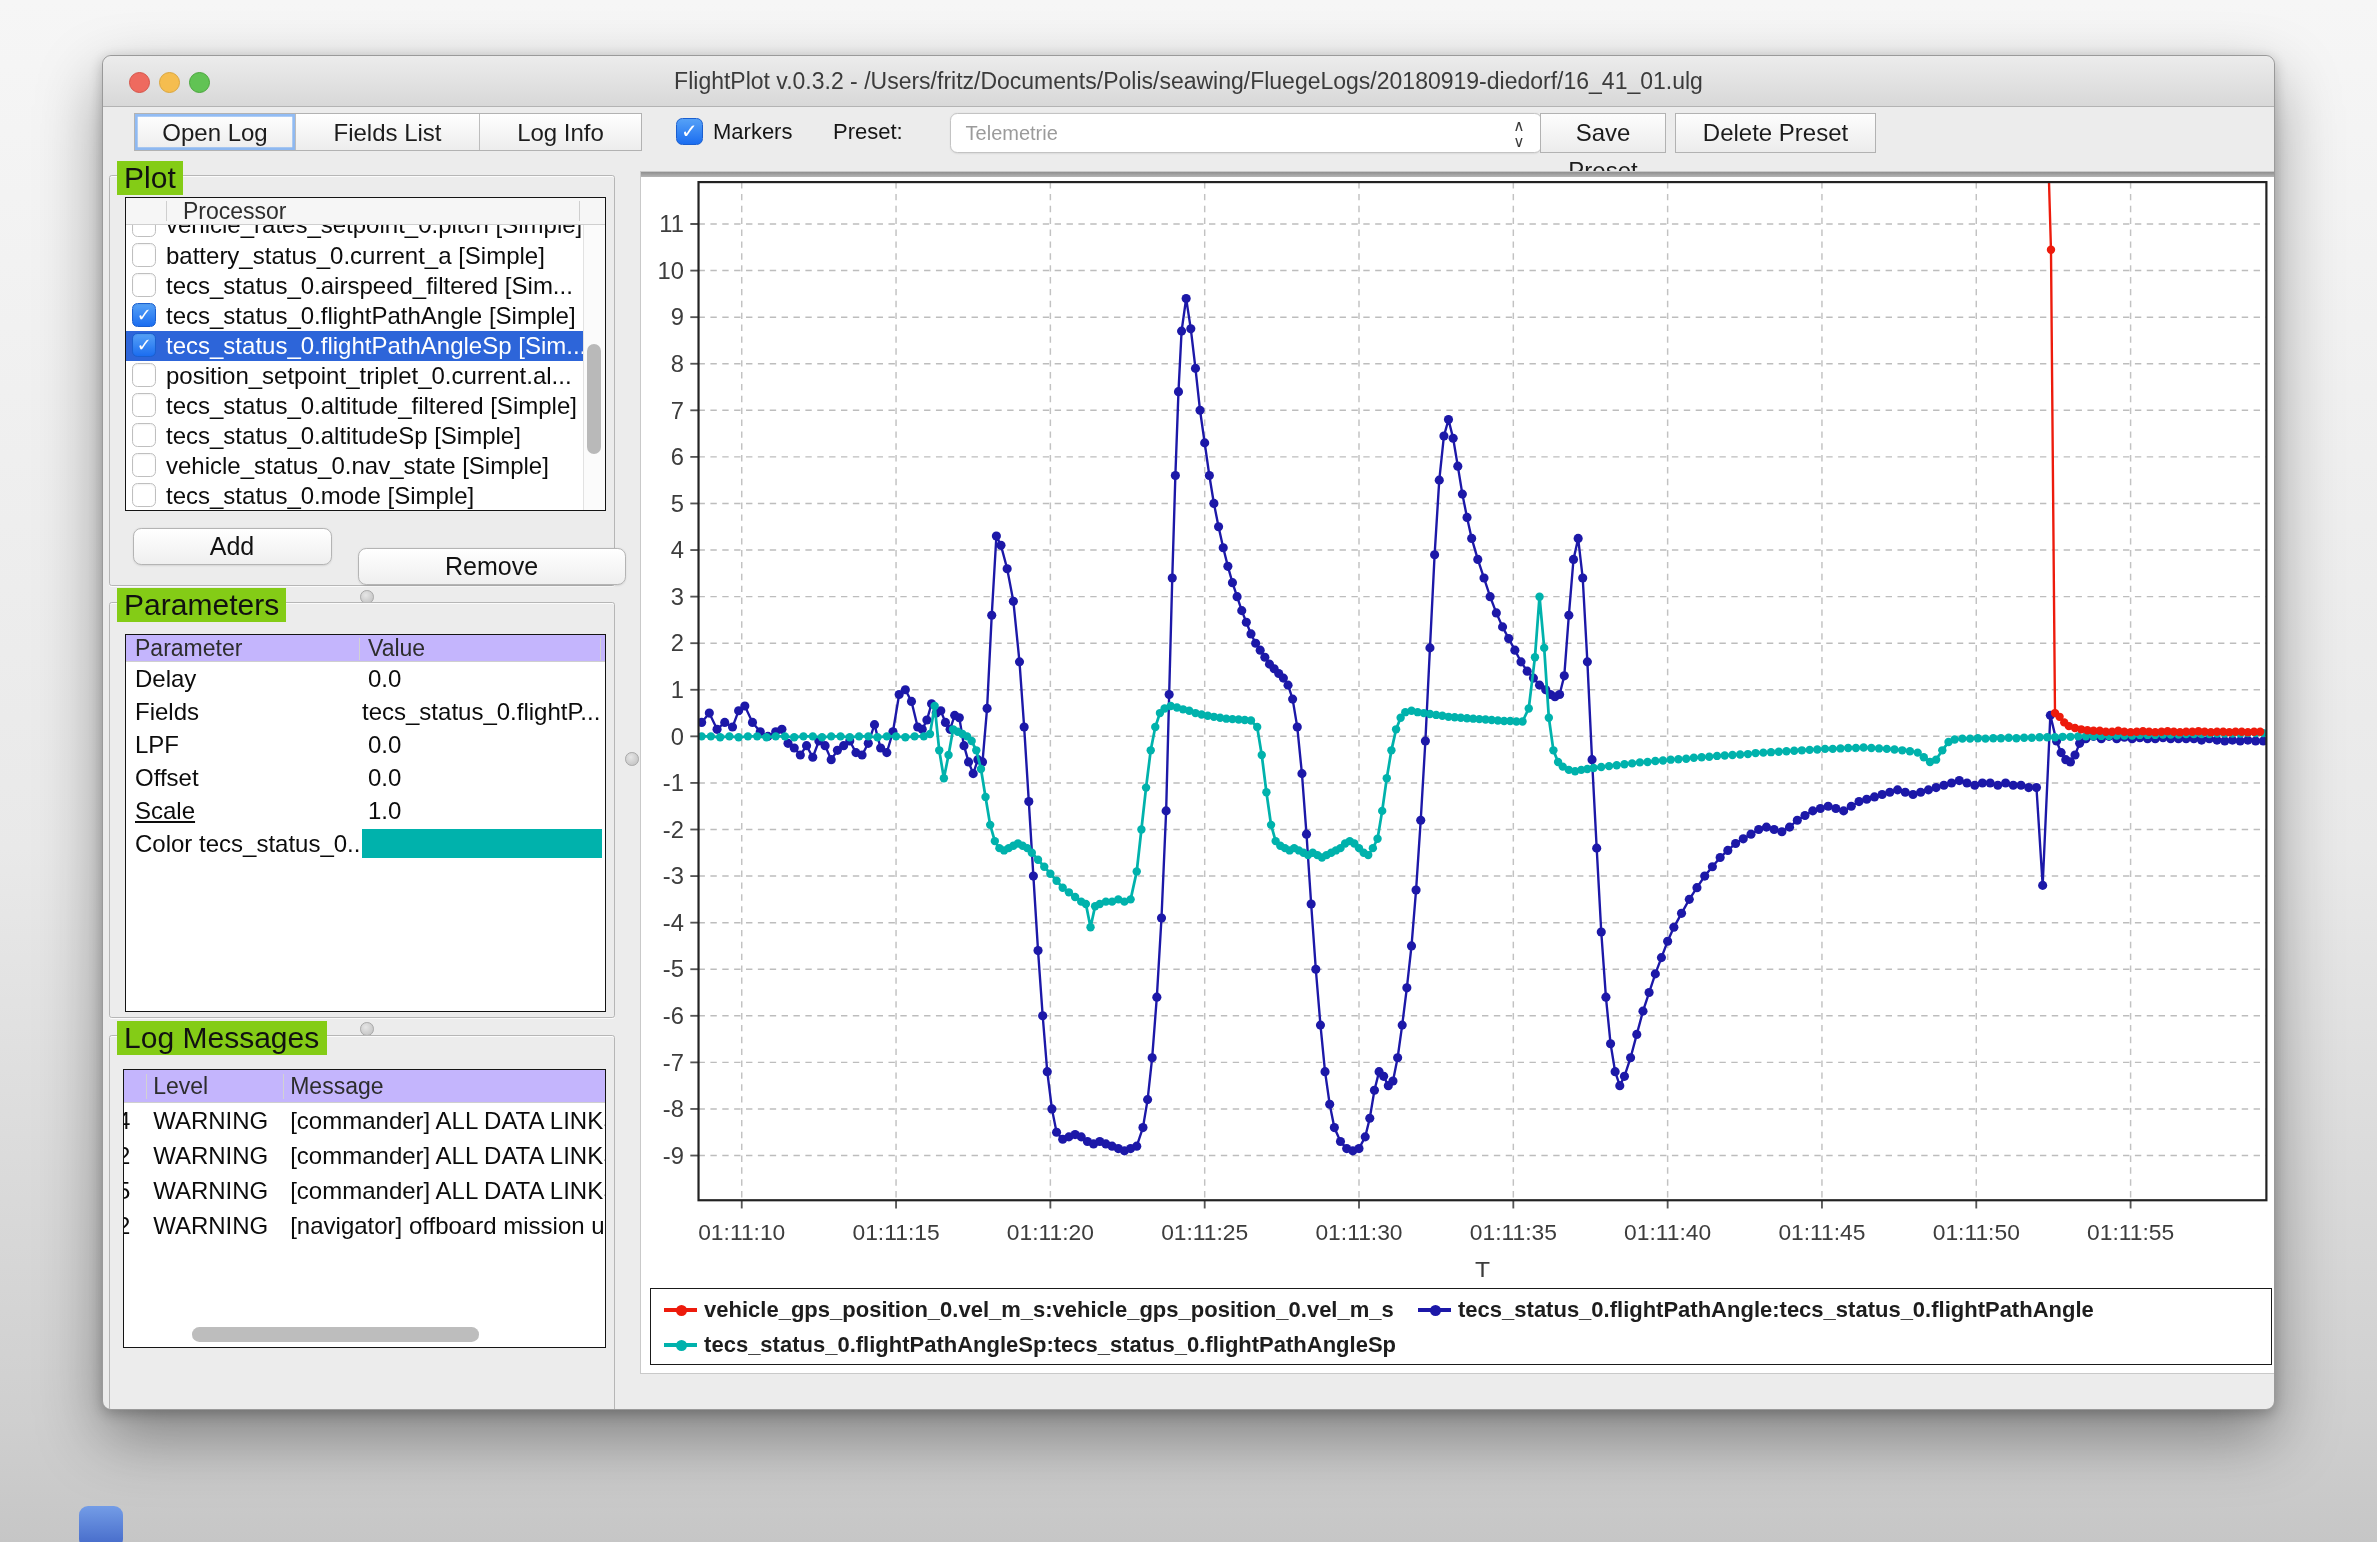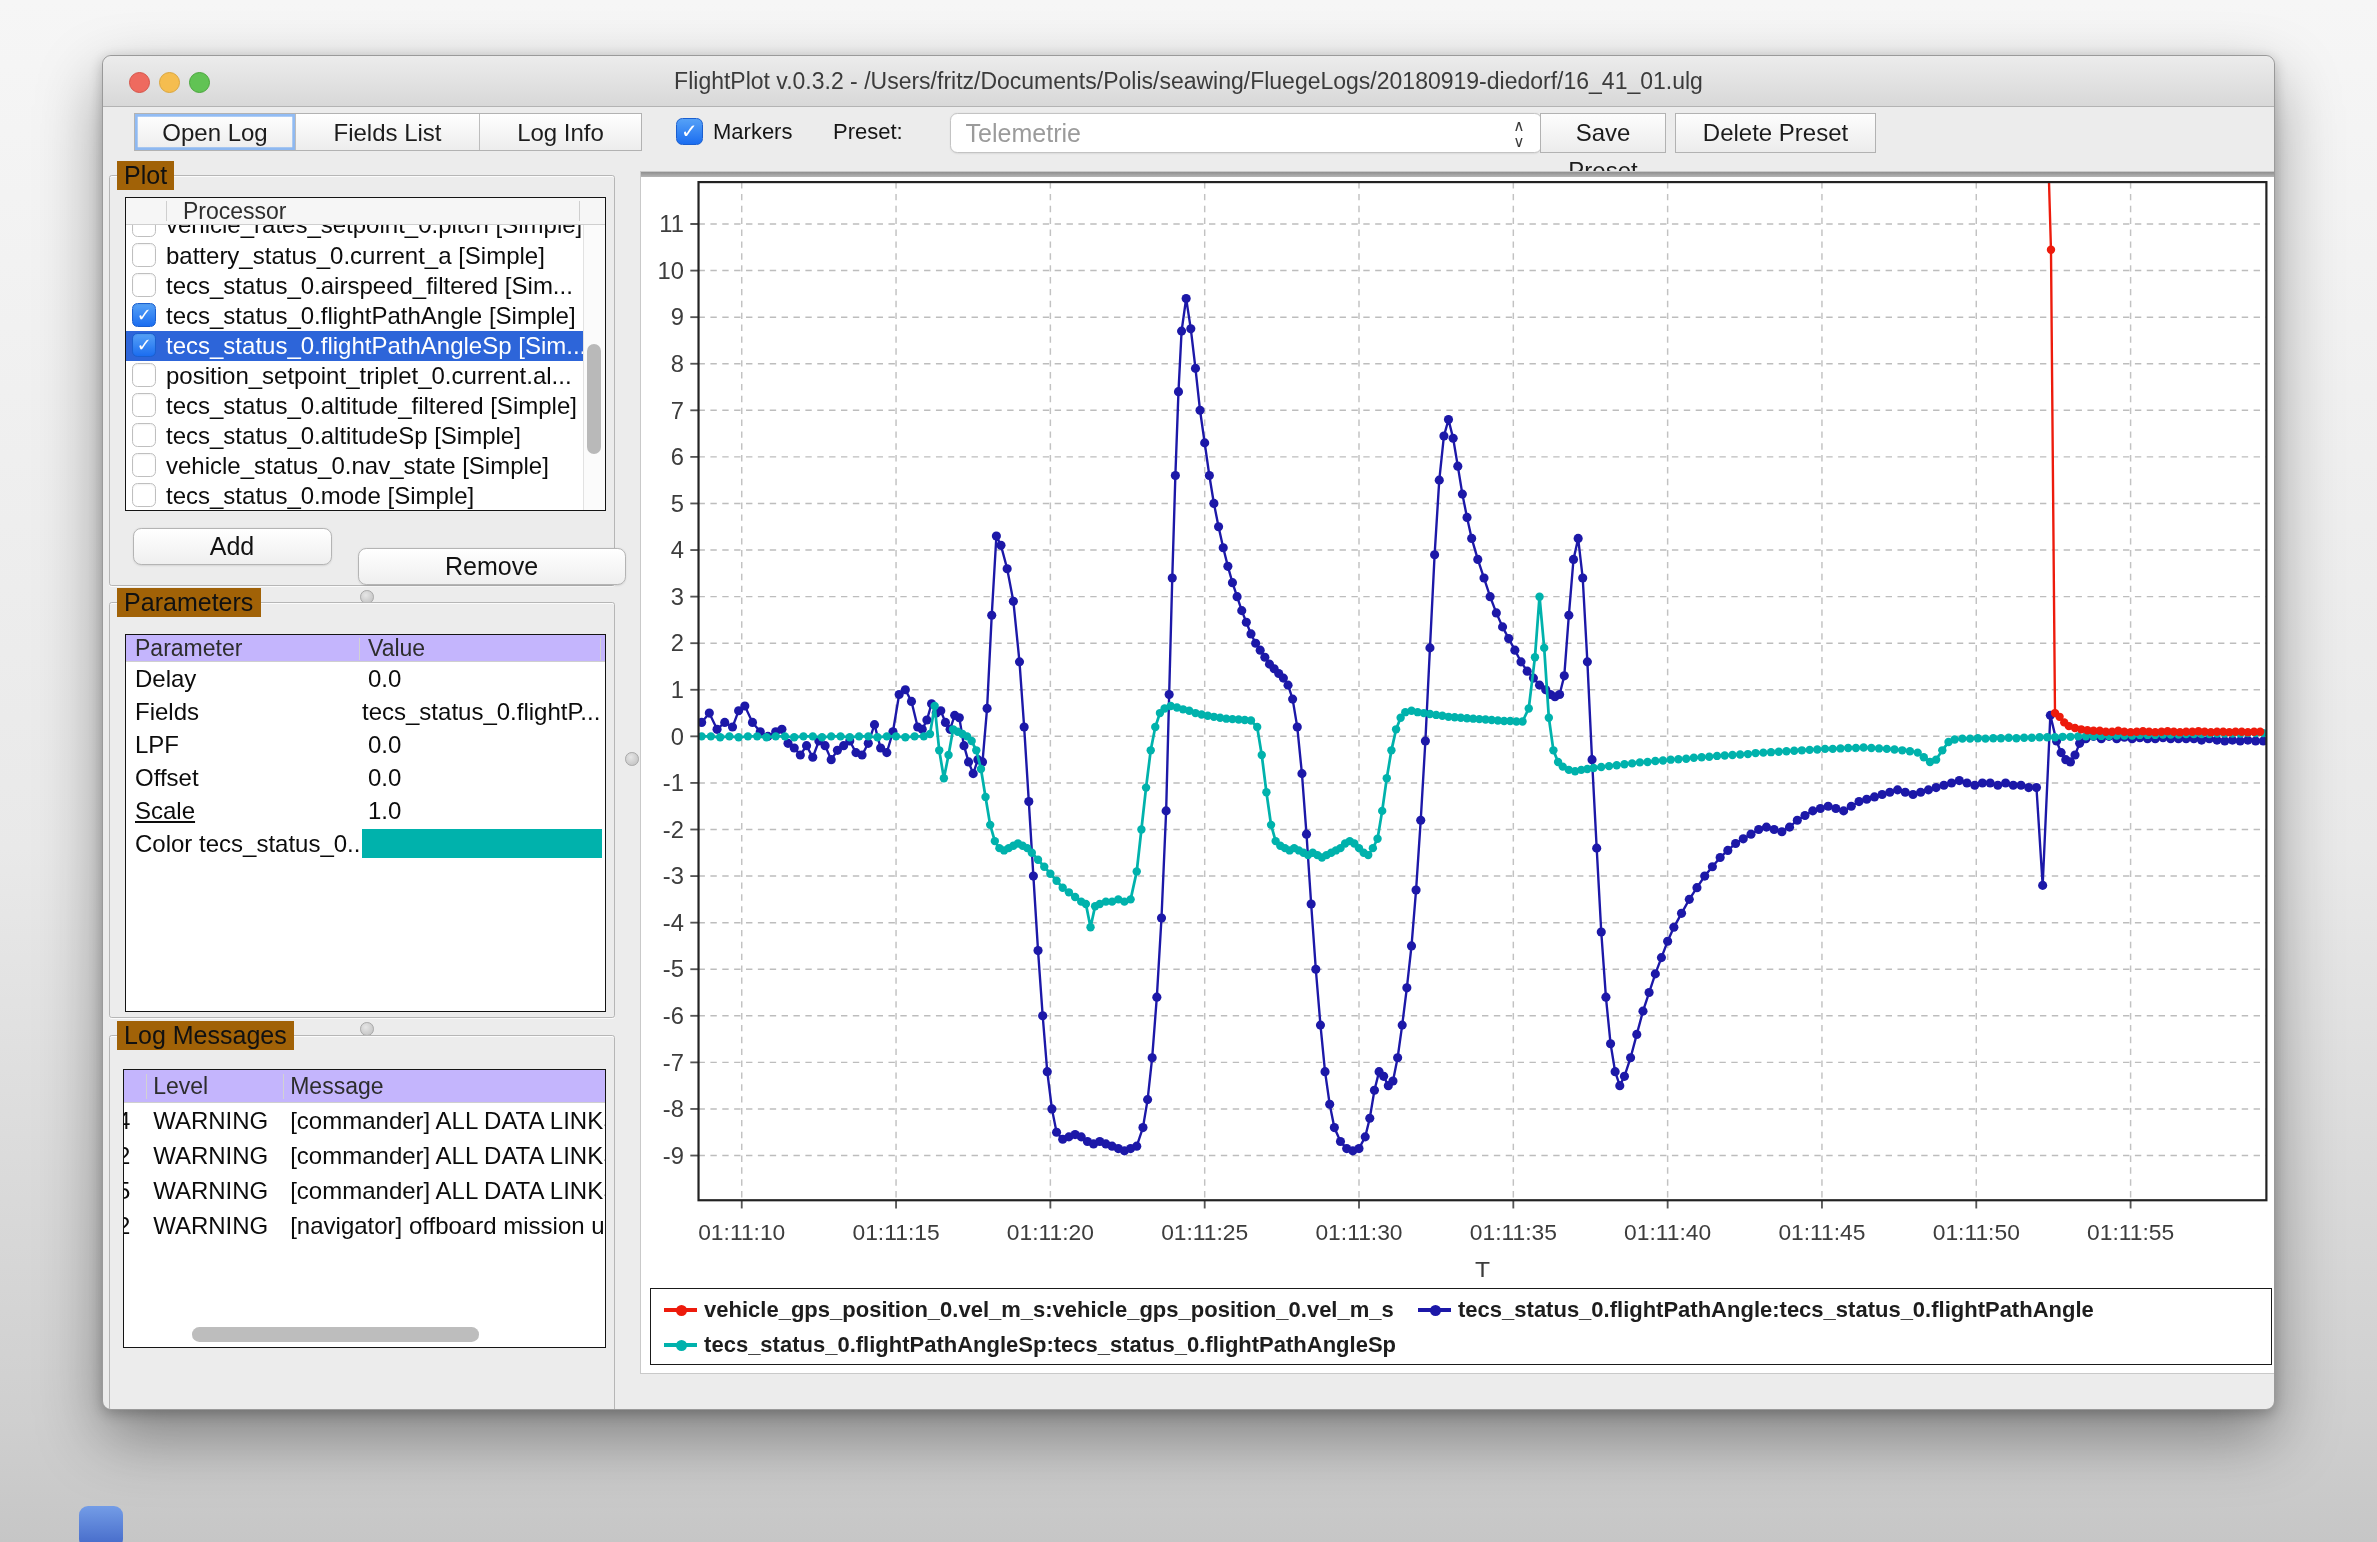--- a/index.html
+++ b/index.html
@@ -29,32 +29,32 @@
     border-right:0.9px solid #bdbdbd; }
   .seg:last-child { border-right:none; }
   .seg.focused { box-shadow:inset 0 0 0 2.7px rgba(110,165,240,.75); }
   .checkbox { position:absolute; width:27px; height:27px; border-radius:6.4px;
     background:linear-gradient(180deg,#55a1f7,#1b6df0); border:0.9px solid #1a5fd0;
     color:#fff; font-size:20px; line-height:25.6px; text-align:center; font-weight:bold; }
   .tb-label { position:absolute; top:4.6px; height:38px; line-height:38px; font-size:22px; color:#161616; }
   .combo { position:absolute; left:847px; top:4.6px; width:592px; height:40px; background:#fff;
     border:0.9px solid #c3c3c3; border-radius:7.3px; box-shadow:0 0.9px 1.8px rgba(0,0,0,.08); }
   .combo .val { position:absolute; left:14.6px; top:0; height:40px; line-height:38px;
-    font-size:25px; color:#9b9b9b;text-align:center; }
+    font-size:20px; color:#9b9b9b;text-align:center; }
   .combo .spin { position:absolute; right:3.7px; top:1.8px; width:37px; height:35px;
     color:#3c3c3c; font-size:15.5px; line-height:15.5px; text-align:center; padding-top:2.7px; }
   .tb-btn { position:absolute; top:4.6px; height:40px; line-height:38px; text-align:center;
     font-size:24px; color:#1c1c1c; background:linear-gradient(180deg,#fdfdfd,#ececec);
     border:0.9px solid #b2b2b2; }
 
   
   .group { position:absolute; border:0.9px solid #b6b6b6; border-radius:2.7px;
     box-shadow:inset 0 0.9px 0 #fbfbfb, 0 0.9px 0 #fbfbfb; }
   .group > .gtitle { position:absolute; top:-14.6px; left:7.3px; padding:0 7.3px;
-    background:#a16207; font-size:25px; color:#111; }
+    background:#84cc16; font-size:30px; color:#111; }
 
   
   .listbox { position:absolute; background:#fff; border:1.8px solid #141414; overflow:hidden; }
   .list-header { height:27px; background:#f6f6f6; border-bottom:0.9px solid #cfcfcf;
     font-size:23px; color:#2d2d2d; line-height:26.5px; position:relative; }
   .list-header .htext { position:absolute; left:57px; }
   .list-header .hline { position:absolute; top:2.7px; bottom:2.7px; width:0.9px; background:#cfcfcf; }
   .frow { position:relative; height:30px; line-height:30px; font-size:24px; color:#0c0c0c;
     white-space:nowrap; }
   .frow .cb { position:absolute; left:6.4px; top:2.7px; width:24px; height:24px; border-radius:5.5px;

